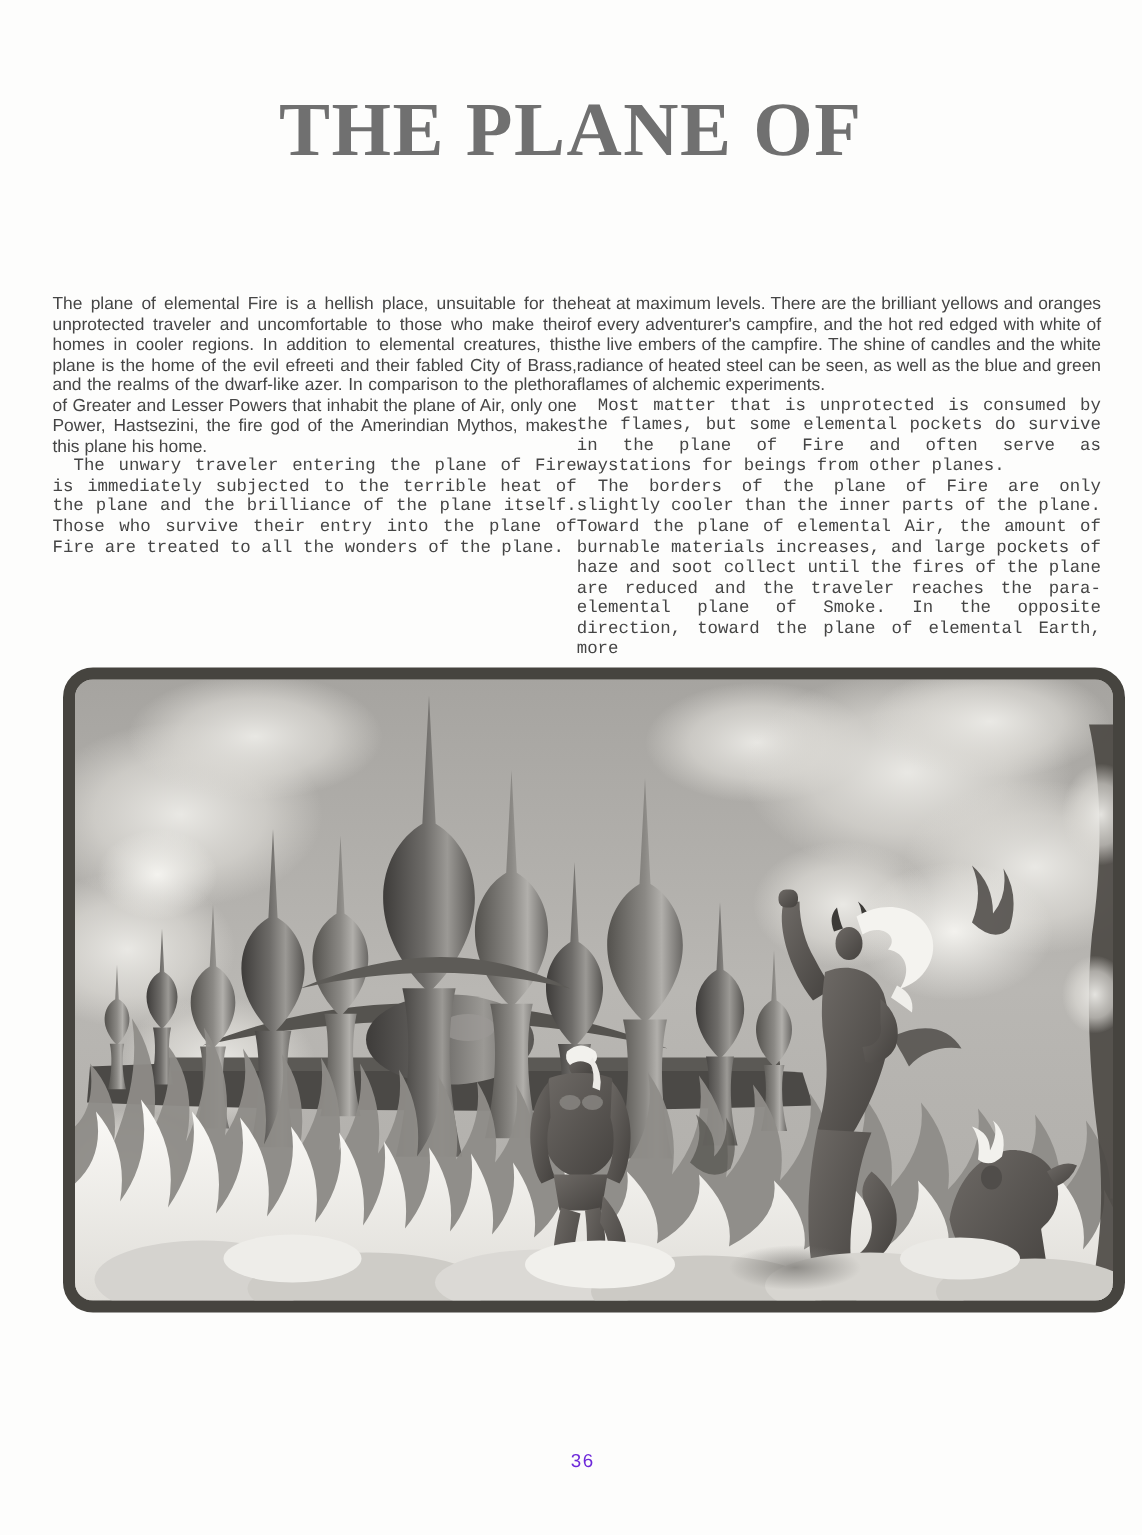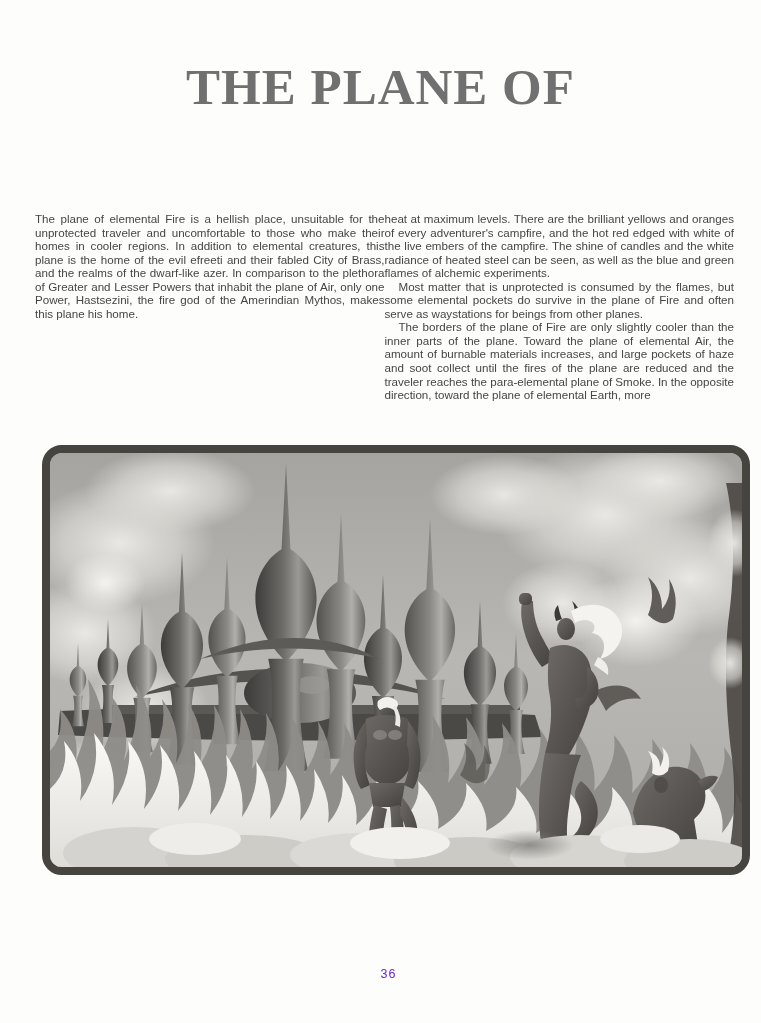--- a/index.html
+++ b/index.html
@@ -5,24 +5,24 @@
   html,body{margin:0;padding:0;}
   body{width:761px;height:1023px;background:#fdfdfc;position:relative;overflow:hidden;
        font-family:"Liberation Sans", sans-serif;}
   .page{position:absolute;inset:0;}
 
   .title{position:absolute;top:54px;left:0;width:100%;margin:0;text-align:center;
          font-family:"Liberation Serif", serif;font-weight:bold;
          font-size:51px;line-height:67px;letter-spacing:1px;color:#707070;}
   .title span{display:block;}
 
-  .columns{position:absolute;top:212px;left:35px;width:699px;display:flex;}
+  .columns{position:absolute;top:196px;left:35px;width:699px;display:flex;}
   .col{flex:1;color:#454545;font-size:11.6px;line-height:13.55px;text-align:justify;}
   .col p{margin:0;}
-  .col p.ind{text-indent:14px;}
+  .col p.ind{text-indent:14px;font-family:Liberation Mono, monospace;}
 
   .illustration{position:absolute;left:42px;top:445px;width:708px;height:430px;margin:0;
                 box-sizing:border-box;border:8px solid #46443f;border-radius:20px;
                 overflow:hidden;background:#b2b0ac;}
   .illustration svg{display:block;width:100%;height:100%;}
 
   .page-number{position:absolute;top:967px;left:0;width:100%;text-align:center;
                padding-left:16px;box-sizing:border-box;
                font-size:12.5px;color:#6d28d9;letter-spacing:1px;}
 </style>
@@ -31,20 +31,21 @@
 
 <div class="page">
 
   <h1 class="title">
     <span>THE PLANE OF</span>
   </h1>
 
   <div class="columns">
     <div class="col">
       <p>The plane of elemental Fire is a hellish place, unsuitable for the unprotected traveler and uncomfortable to those who make their homes in cooler regions. In addition to elemental creatures, this plane is the home of the evil efreeti and their fabled City of Brass, and the realms of the dwarf-like azer. In comparison to the plethora of Greater and Lesser Powers that inhabit the plane of Air, only one Power, Hastsezini, the fire god of the Amerindian Mythos, makes this plane his home.</p>
+      <p class="ind">The unwary traveler entering the plane of Fire is immediately subjected to the terrible heat of the plane and the brilliance of the plane itself. Those who survive their entry into the plane of Fire are treated to all the wonders of the plane.</p>
     </div>
     <div class="col">
       <p>heat at maximum levels. There are the brilliant yellows and oranges of every adventurer's campfire, and the hot red edged with white of the live embers of the campfire. The shine of candles and the white radiance of heated steel can be seen, as well as the blue and green flames of alchemic experiments.</p>
       <p class="ind">Most matter that is unprotected is consumed by the flames, but some elemental pockets do survive in the plane of Fire and often serve as waystations for beings from other planes.</p>
       <p class="ind">The borders of the plane of Fire are only slightly cooler than the inner parts of the plane. Toward the plane of elemental Air, the amount of burnable materials increases, and large pockets of haze and soot collect until the fires of the plane are reduced and the traveler reaches the para-elemental plane of Smoke. In the opposite direction, toward the plane of elemental Earth, more</p>
     </div>
   </div>
 
   <figure class="illustration" aria-label="Black-and-white illustration: the onion-domed spires of the City of Brass rise out of billowing smoke while white flames burn below; a muscular efreeti strides through the fire, a tall horned efreeti with flowing white hair raises an arm, and a third efreeti crouches among the flames at right.">
     <svg viewBox="0 0 692 414" preserveAspectRatio="none">

